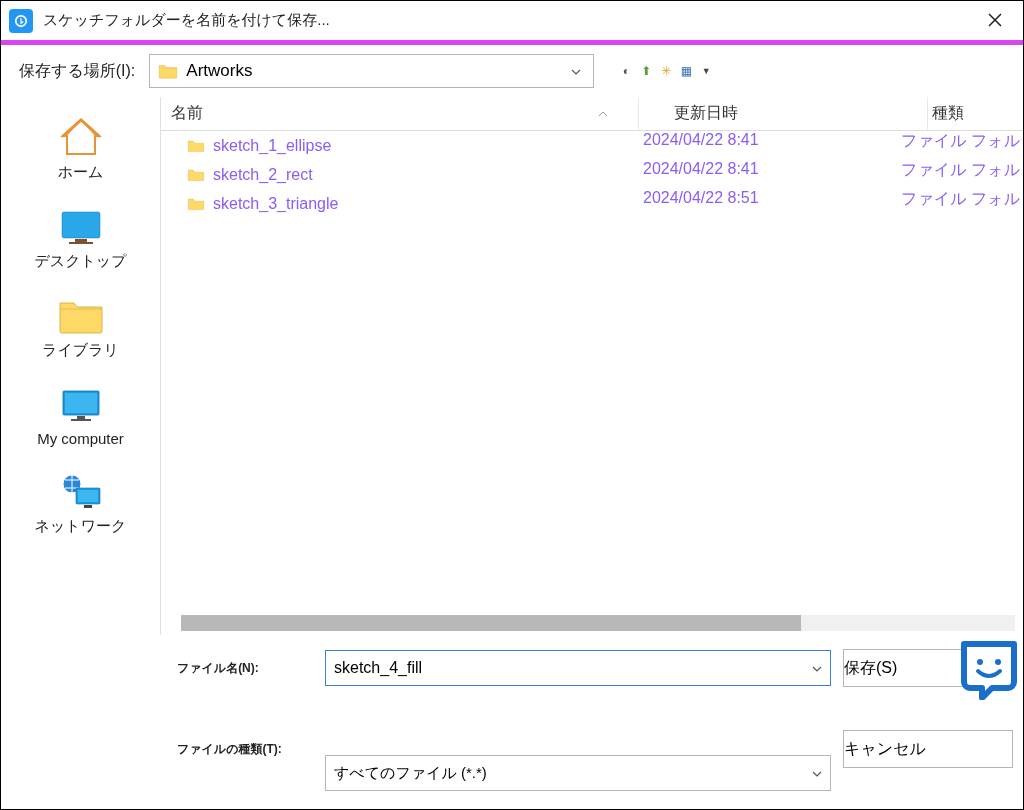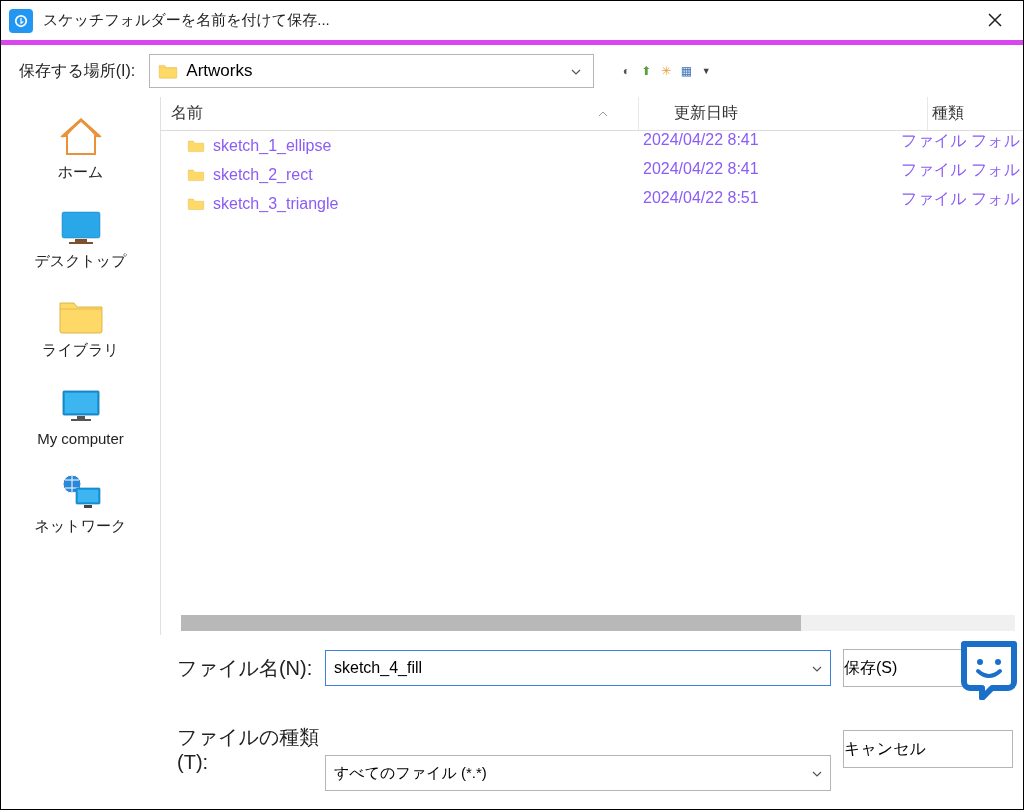--- a/index.html
+++ b/index.html
@@ -50,21 +50,21 @@
 
   .hscroll { height: 16px; background: #f0f0f0; position: relative; margin: 0 8px 4px 20px; }
   .hscroll .thumb { position: absolute; left: 0; top: 0; height: 16px; width: 620px; background: #b8b8b8; }
 
   
   .badge { position: absolute; right: 4px; bottom: 110px; width: 62px; height: 62px; }
 
   
   .bottom { padding: 14px 10px 18px 176px; display: flex; flex-direction: column; gap: 20px; }
   .form-row { display: flex; align-items: center; }
-  .form-label { width: 148px; font-size: 20px; color: #222; }
+  .form-label { width: 148px; font-size: 12px; color: #222; font-weight: bold; }
   .combo { flex: 1; height: 36px; border: 1px solid #3b82d6; background: #fff; display: flex; align-items: center; padding: 0 8px; position: relative; }
   .combo.gray { border-color: #b5b5b5; margin-top: 48px; }
   .combo input { border: none; outline: none; font-size: 16px; flex: 1; background: transparent; }
   .combo .drop { font-size: 12px; color: #555; }
   .btn { width: 170px; height: 38px; border: 1px solid #b5b5b5; background: #fff; margin-left: 12px; font-size: 16px; display: flex; align-items: center; cursor: pointer; }
 </style>
 </head>
 <body>
 
 <div class="window">

